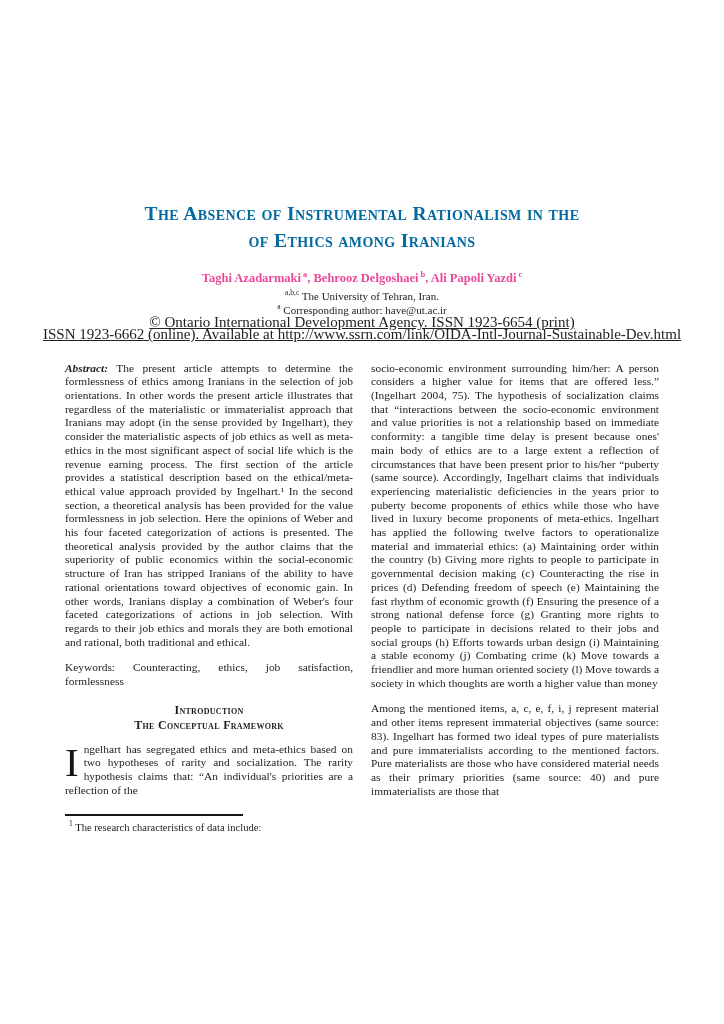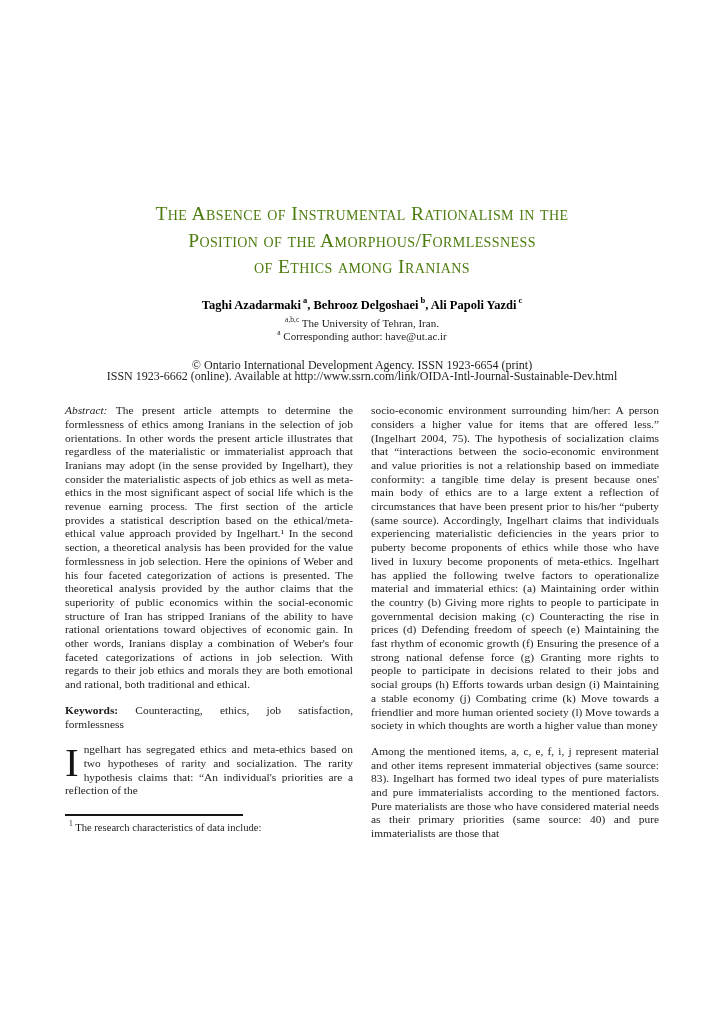--- a/index.html
+++ b/index.html
@@ -17,77 +17,77 @@
     color: #1c1c1c;
   }
   
   .header {
     padding-top: 201px;
     text-align: center;
   }
   .title-line {
     font-size: 19.5px;
     line-height: 26.5px;
-    font-weight: normal;
+    font-weight: bold;
     font-variant: small-caps;
     letter-spacing: 0.4px;
-    color: #4d7c0f;
+    color: #0369a1;
   }
   .authors {
     margin-top: 17px;
     font-size: 12.5px;
     font-weight: bold;
-    color: #000000;
+    color: #ec4899;
   }
   .authors sup {
     font-size: 8.5px;
     margin-left: 2px;
   }
   .affil-line {
     margin-top: 4px;
     font-size: 11px;
     line-height: 13.5px;
   }
   .affil-line sup, .corresp-line sup {
     font-size: 7.5px;
   }
   .corresp-line {
     font-size: 11px;
     line-height: 13.5px;
   }
   .copyright {
-    margin-top: 16px;
-    font-size: 12px;
+    font-size: 15px;
     line-height: 11.8px;
     color: #222;
+    text-decoration: underline;
   }
   
   .columns {
     display: flex;
     gap: 18px;
     padding: 0 65px;
     margin-top: 21px;
   }
   .col {
     flex: 1 1 0;
     min-width: 0;
   }
   .body-p {
     margin: 0 0 12px 0;
     font-size: 11.4px;
     line-height: 13.7px;
     text-align: justify;
     color: #1c1c1c;
   }
   .lead-italic {
-    font-weight: normal;
+    font-weight: bold;
     font-style: italic;
   }
   .lead-bold {
-    font-weight: bold;
+    font-weight: normal;
   }
   .section-heading {
     margin: 14px 0 10px 0;
     text-align: center;
   }
   .section-heading .heading-line {
     font-size: 12px;
     line-height: 15px;
     font-weight: bold;
     font-variant: small-caps;
@@ -119,21 +119,20 @@
   sup { line-height: 0; }
 </style>
 </head>
 <body>
 
 <div class="page">
 
   <div class="header">
     <div class="title">
       <div class="title-line">The Absence of Instrumental Rationalism in the</div>
-      <div class="title-line">Position of the Amorphous/Formlessness</div>
       <div class="title-line">of Ethics among Iranians</div>
     </div>
 
     <div class="authors">
       <span><span>Taghi Azadarmaki</span><sup>a</sup><span>, </span></span>
       <span><span>Behrooz Delgoshaei</span><sup>b</sup><span>, </span></span>
       <span><span>Ali Papoli Yazdi</span><sup>c</sup><span></span></span>
     </div>
 
     <div class="affil-line">
@@ -158,20 +157,24 @@
       <p class="body-p">
         <span class="lead-italic">Abstract:</span>
         <span>The present article attempts to determine the formlessness of ethics among Iranians in the selection of job orientations. In other words the present article illustrates that regardless of the materialistic or immaterialist approach that Iranians may adopt (in the sense provided by Ingelhart), they consider the materialistic aspects of job ethics as well as meta-ethics in the most significant aspect of social life which is the revenue earning process. The first section of the article provides a statistical description based on the ethical/meta-ethical value approach provided by Ingelhart.¹ In the second section, a theoretical analysis has been provided for the value formlessness in job selection. Here the opinions of Weber and his four faceted categorization of actions is presented. The theoretical analysis provided by the author claims that the superiority of public economics within the social-economic structure of Iran has stripped Iranians of the ability to have rational orientations toward objectives of economic gain. In other words, Iranians display a combination of Weber's four faceted categorizations of actions in job selection. With regards to their job ethics and morals they are both emotional and rational, both traditional and ethical.</span>
       </p>
 
       <p class="body-p">
         <span class="lead-bold">Keywords:</span>
         <span>Counteracting, ethics, job satisfaction, formlessness</span>
       </p>
 
+      <div class="section-heading">
+        <div class="heading-line">Introduction</div>
+        <div class="heading-line">The Conceptual Framework</div>
+      </div>
 
       <p class="body-p">
         <span class="dropcap">I</span><span>ngelhart has segregated ethics and meta-ethics based on two hypotheses of rarity and socialization. The rarity hypothesis claims that: “An individual's priorities are a reflection of the</span>
       </p>
 
       <hr class="footnote-rule">
 
       <p class="footnote">
         <sup>1</sup>
         <span>The research characteristics of data include:</span>

